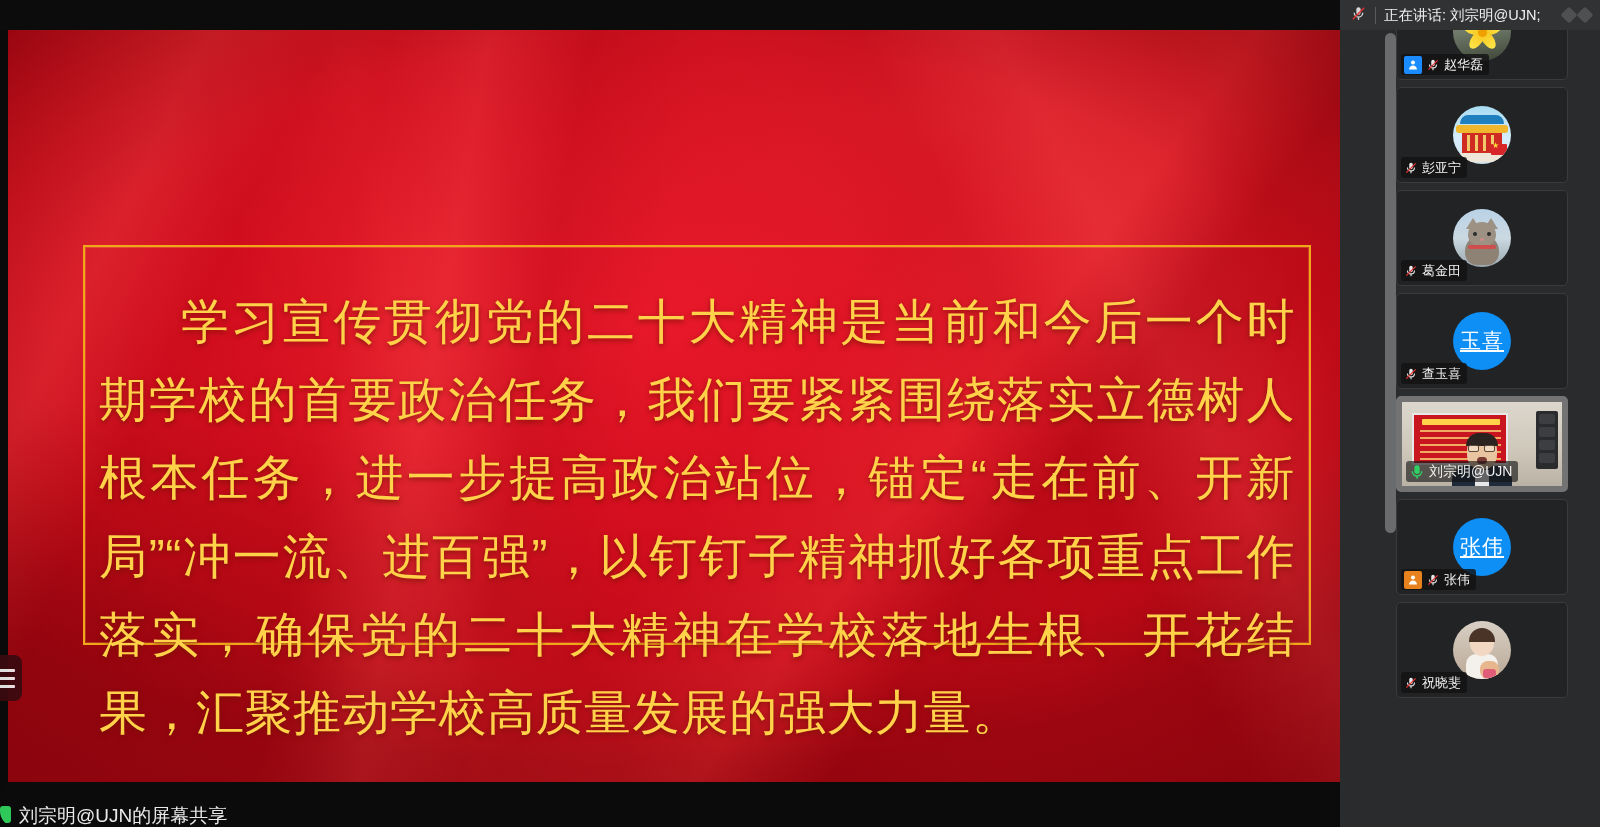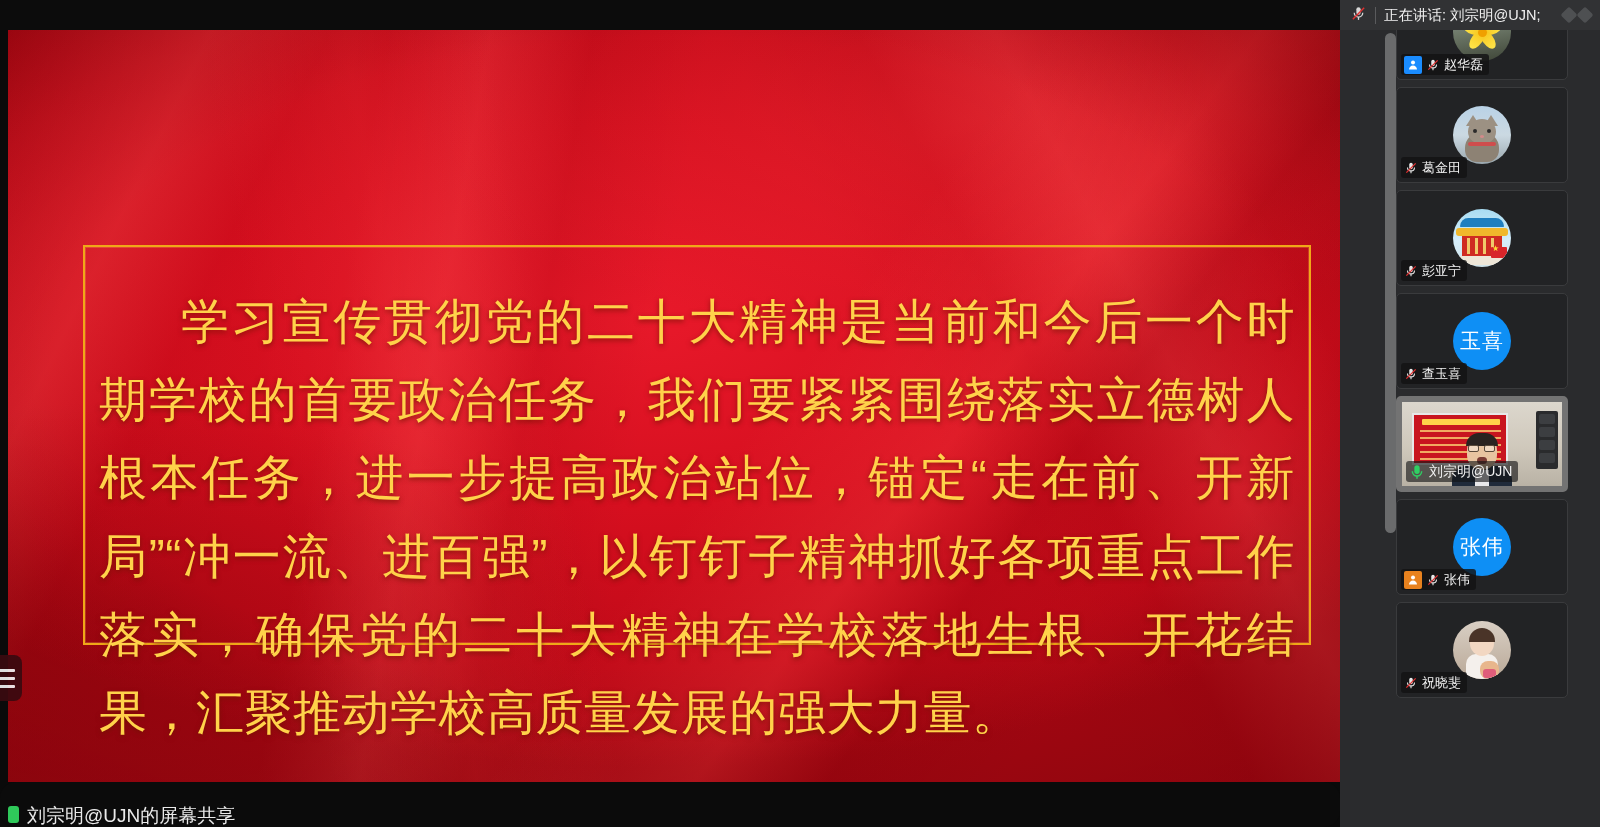--- a/index.html
+++ b/index.html
@@ -123,21 +123,21 @@
   }
 
   
   #share-status {
     position: absolute;
     left: 0; bottom: 0;
     width: 1340px; height: 45px;
     background: #0b0b0b;
     display: flex;
     align-items: center;
-    padding-left: 8px;
+    padding-left: 0;
     box-sizing: border-box;
     gap: 8px;
     overflow: hidden;
     border-radius: 16px;
   }
   #share-status .dot {
     width: 11px; height: 17px;
     border-radius: 3px;
     background: #2fc95a;
     flex: 0 0 auto;
@@ -237,20 +237,21 @@
     transform: translate(-50%, -50%);
     width: 58px; height: 58px;
     border-radius: 50%;
     background: #0e8ff5;
     color: #fff;
     font-size: 21px;
     display: flex;
     align-items: center;
     justify-content: center;
     letter-spacing: 1px;
+    text-decoration: underline;
   }
   .tile .video {
     position: absolute; inset: 0;
     overflow: hidden;
   }
   .tile .namebar {
     position: absolute;
     left: 4px; bottom: 4px;
     height: 21px;
     max-width: 152px;
@@ -428,46 +429,20 @@
                   <line x1="12" y1="17" x2="12" y2="21" stroke="#e8e8e8" stroke-width="1.9"></line>
                   <line x1="4" y1="20" x2="20" y2="4" stroke="#e03030" stroke-width="2.2"></line>
                 </svg>
             </span>
             <span class="name">赵华磊</span>
           </div>
         </div>
 
         <div class="tile">
           <div class="avatar">
-            <div class="av-cat">
-              <div class="ear l"></div>
-                <div class="ear r"></div>
-              <div class="body"></div>
-                <div class="head"></div>
-              <div class="eye l"></div>
-                <div class="eye r"></div>
-              <div class="nose"></div>
-                <div class="collar"></div>
-            </div>
-          </div>
-          <div class="namebar">
-            <span class="mic-ico">
-              <svg width="14" height="14" viewBox="0 0 24 24">
-                  <rect x="9" y="3" width="6" height="11" rx="3" fill="#e8e8e8"></rect>
-                  <path d="M6 11a6 6 0 0 0 12 0" stroke="#e8e8e8" stroke-width="1.9" fill="none"></path>
-                  <line x1="12" y1="17" x2="12" y2="21" stroke="#e8e8e8" stroke-width="1.9"></line>
-                  <line x1="4" y1="20" x2="20" y2="4" stroke="#e03030" stroke-width="2.2"></line>
-                </svg>
-            </span>
-            <span class="name">葛金田</span>
-          </div>
-        </div>
-
-        <div class="tile">
-          <div class="avatar">
             <div class="av-temple">
               <div class="roof1"></div>
                 <div class="roof2"></div>
               <div class="body"></div>
               <div class="col" style="left:14px"></div>
               <div class="col" style="left:22px"></div>
               <div class="col" style="left:30px"></div>
               <div class="col" style="left:38px"></div>
               <div class="base"></div>
                 <div class="flag"></div>
@@ -476,20 +451,46 @@
           <div class="namebar">
             <span class="mic-ico">
               <svg width="14" height="14" viewBox="0 0 24 24">
                   <rect x="9" y="3" width="6" height="11" rx="3" fill="#e8e8e8"></rect>
                   <path d="M6 11a6 6 0 0 0 12 0" stroke="#e8e8e8" stroke-width="1.9" fill="none"></path>
                   <line x1="12" y1="17" x2="12" y2="21" stroke="#e8e8e8" stroke-width="1.9"></line>
                   <line x1="4" y1="20" x2="20" y2="4" stroke="#e03030" stroke-width="2.2"></line>
                 </svg>
             </span>
             <span class="name">彭亚宁</span>
+          </div>
+        </div>
+
+        <div class="tile">
+          <div class="avatar">
+            <div class="av-cat">
+              <div class="ear l"></div>
+                <div class="ear r"></div>
+              <div class="body"></div>
+                <div class="head"></div>
+              <div class="eye l"></div>
+                <div class="eye r"></div>
+              <div class="nose"></div>
+                <div class="collar"></div>
+            </div>
+          </div>
+          <div class="namebar">
+            <span class="mic-ico">
+              <svg width="14" height="14" viewBox="0 0 24 24">
+                  <rect x="9" y="3" width="6" height="11" rx="3" fill="#e8e8e8"></rect>
+                  <path d="M6 11a6 6 0 0 0 12 0" stroke="#e8e8e8" stroke-width="1.9" fill="none"></path>
+                  <line x1="12" y1="17" x2="12" y2="21" stroke="#e8e8e8" stroke-width="1.9"></line>
+                  <line x1="4" y1="20" x2="20" y2="4" stroke="#e03030" stroke-width="2.2"></line>
+                </svg>
+            </span>
+            <span class="name">葛金田</span>
           </div>
         </div>
 
 
         <div class="tile">
           <div class="initials">玉喜</div>
           <div class="namebar">
             <span class="mic-ico">
               <svg width="14" height="14" viewBox="0 0 24 24">
                   <rect x="9" y="3" width="6" height="11" rx="3" fill="#e8e8e8"></rect>

